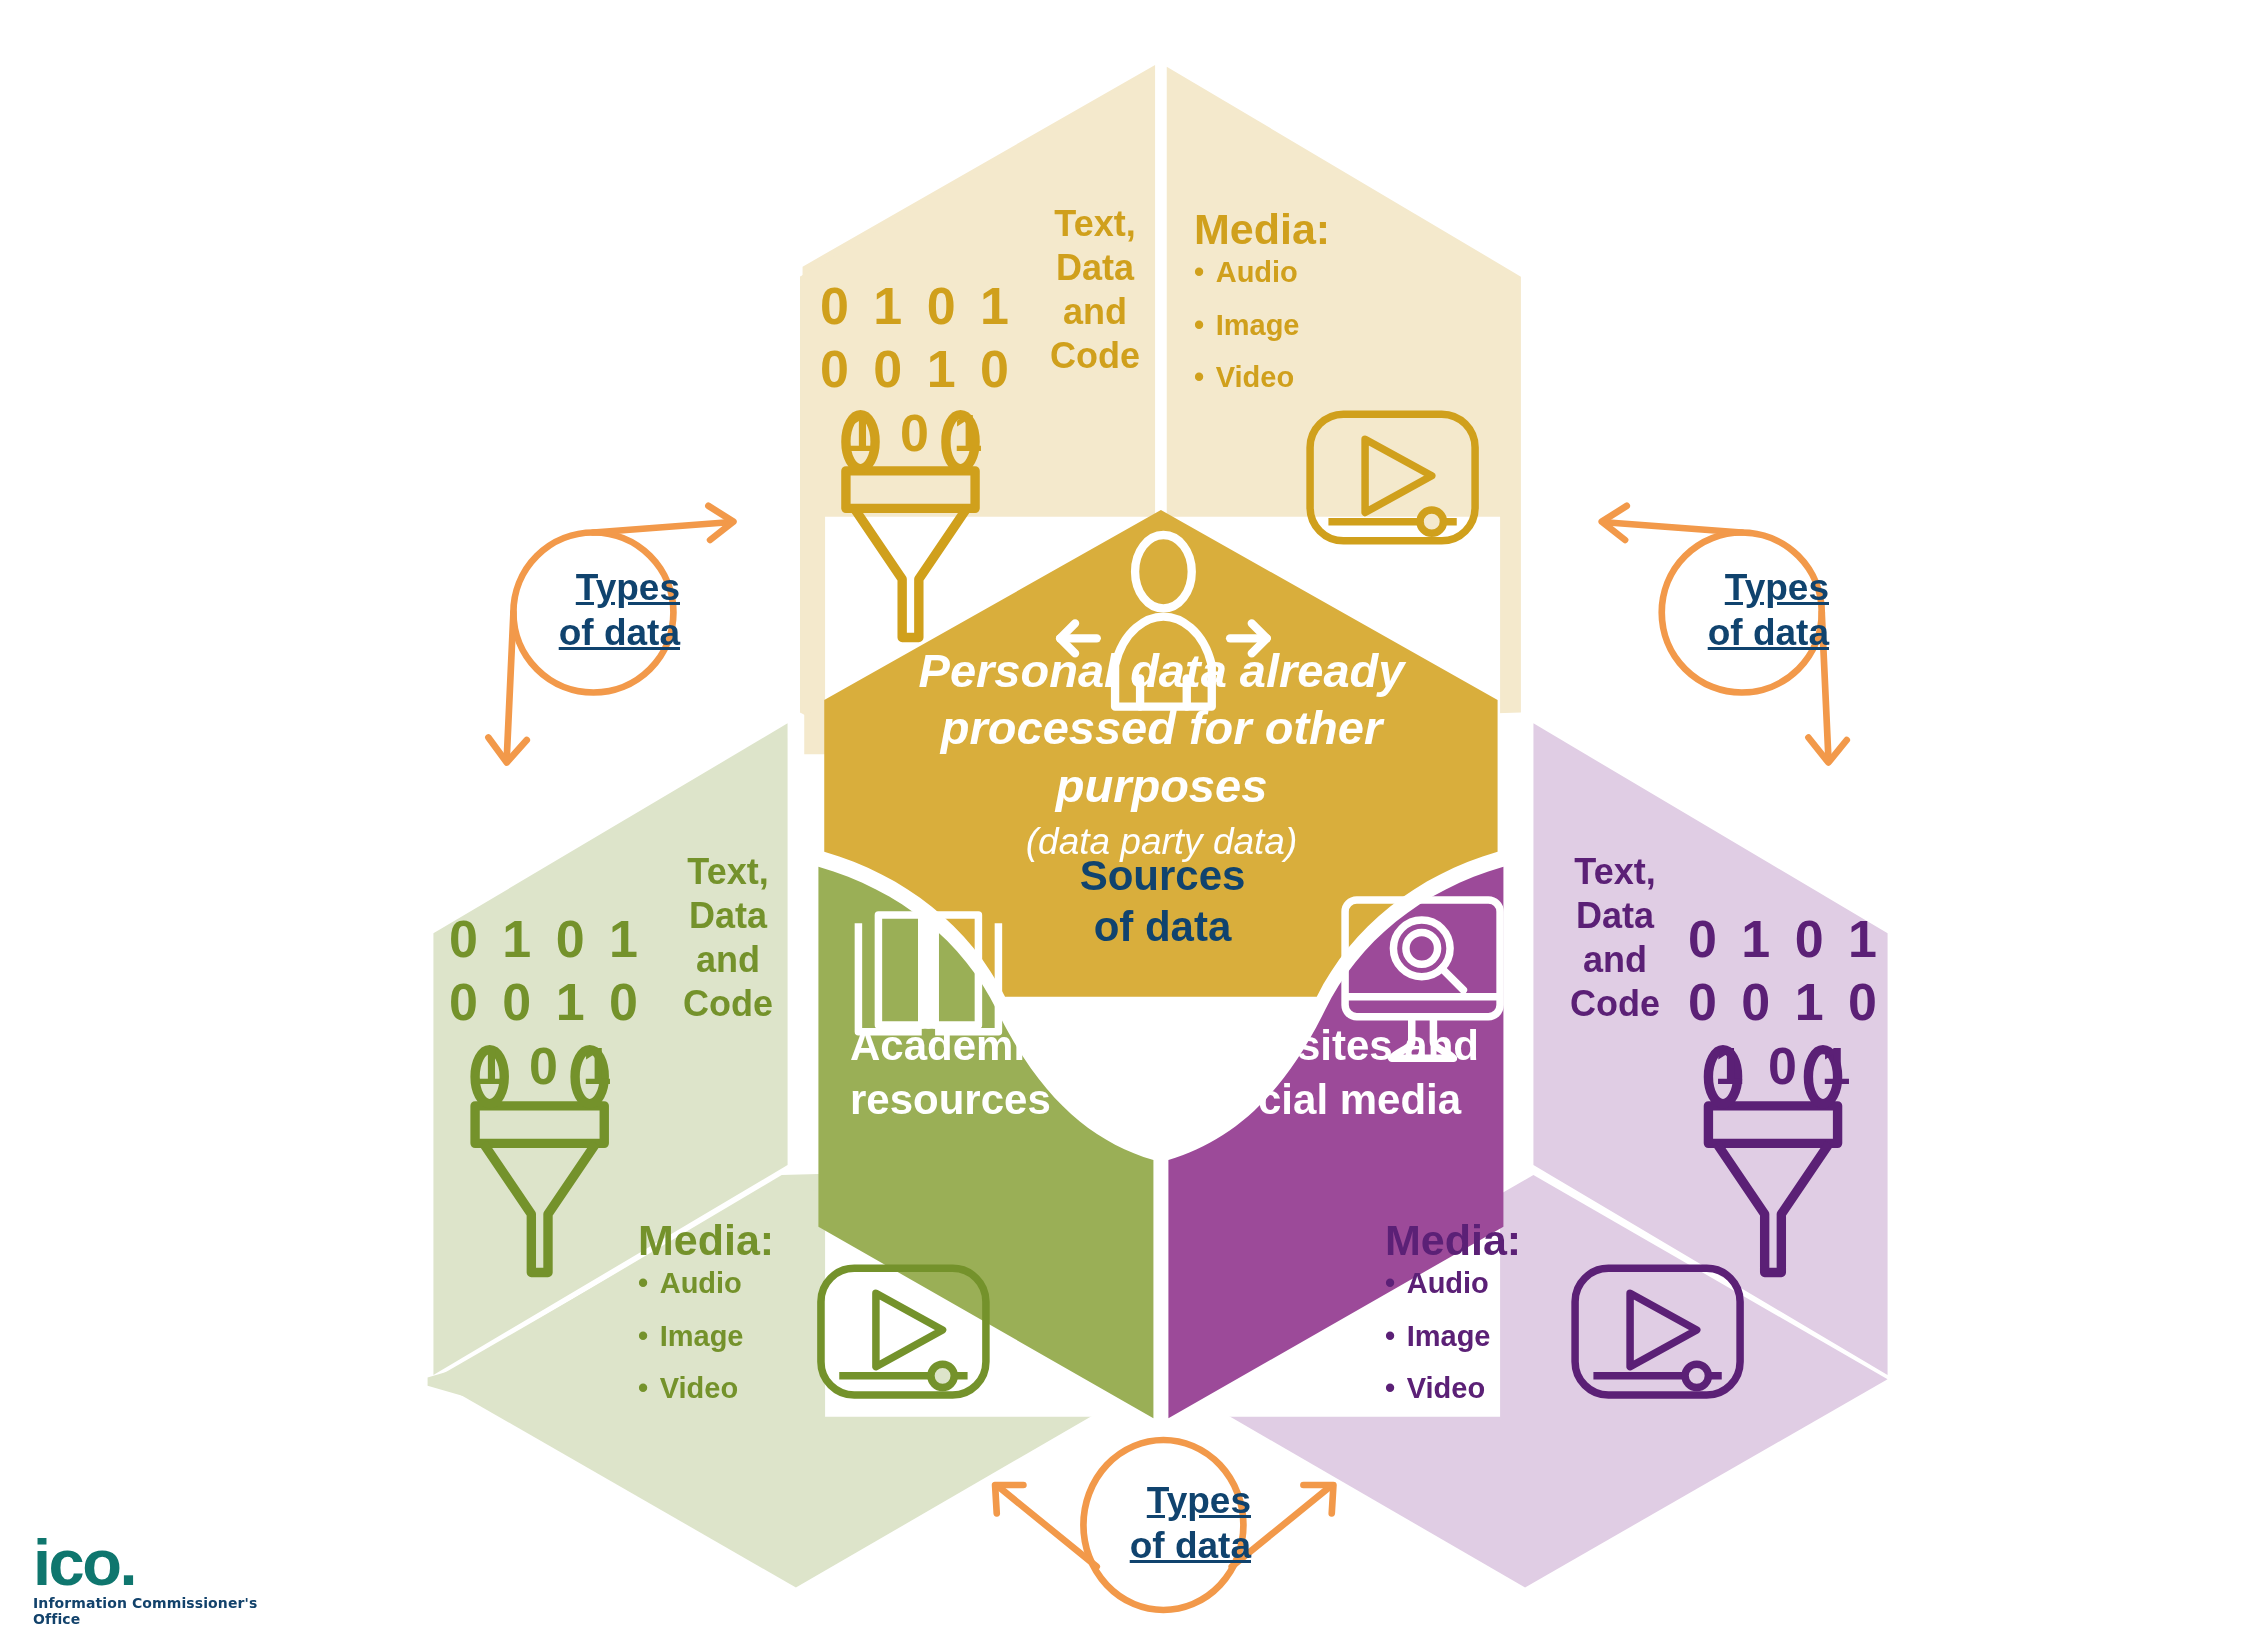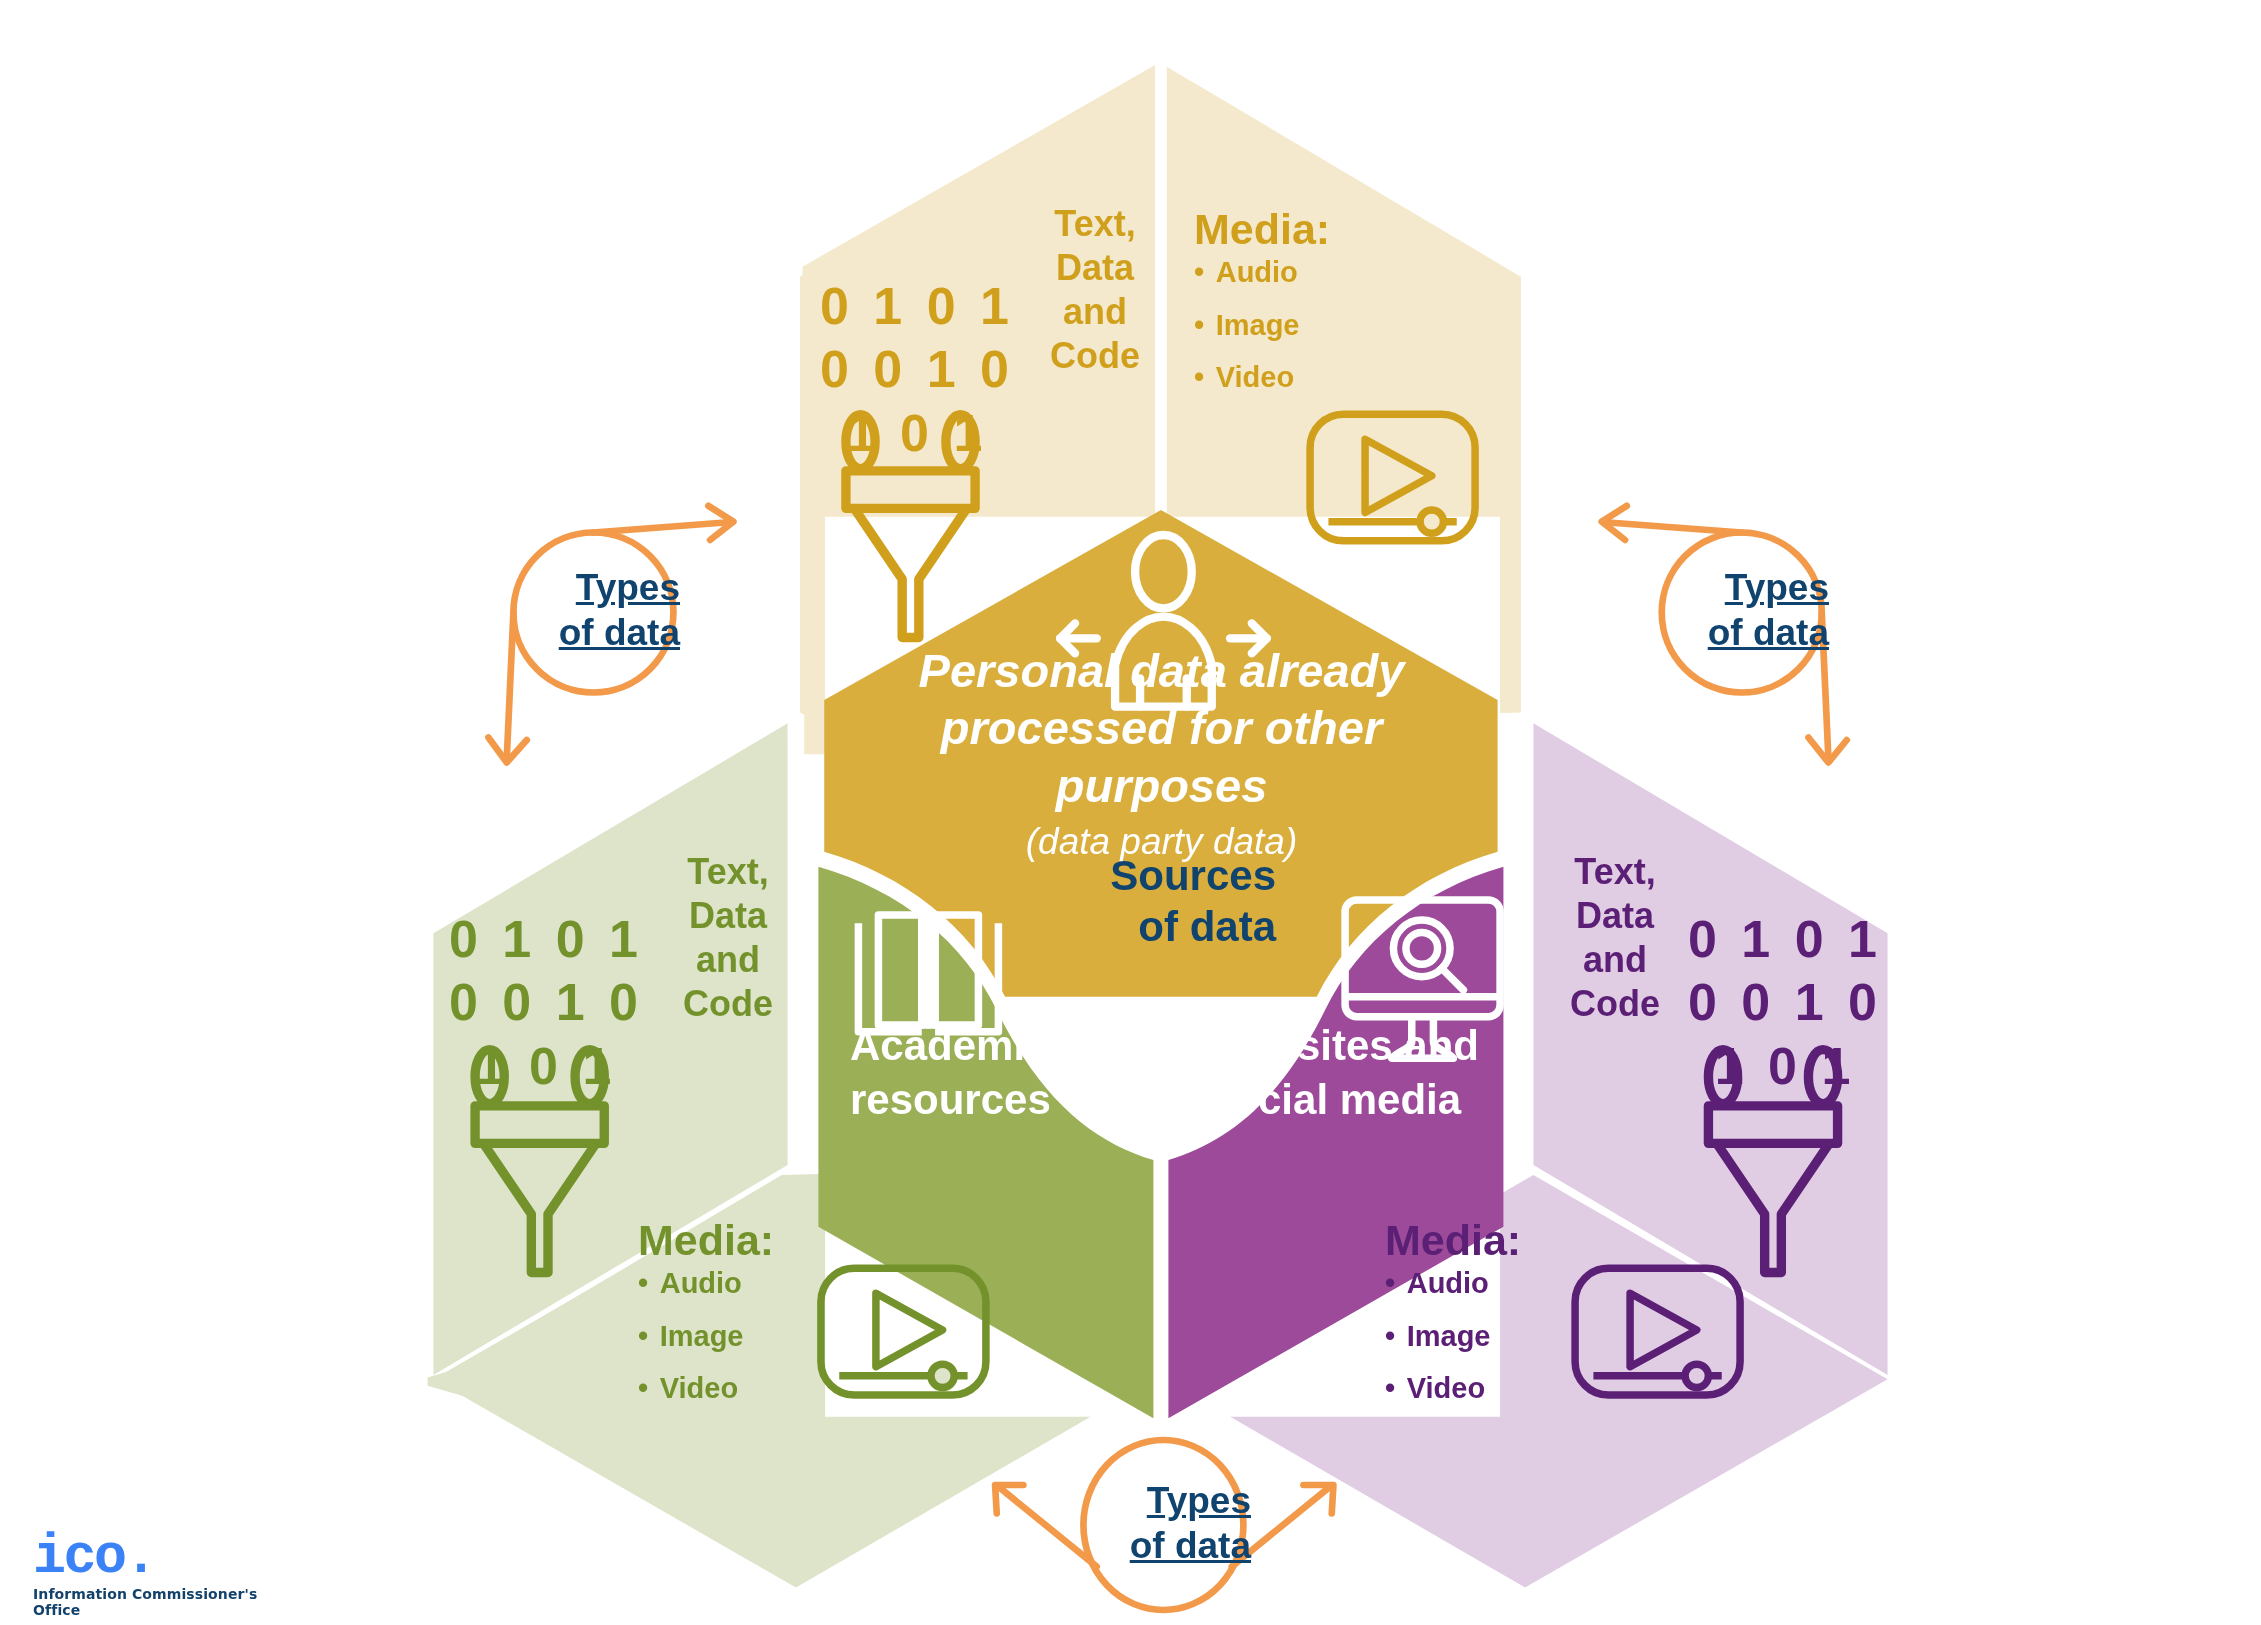--- a/index.html
+++ b/index.html
@@ -24,33 +24,33 @@
   .seg-title{font-size:42px;font-weight:bold;color:#ffffff;text-align:left;line-height:1.28;}
 
   .center-main{
     position:absolute;color:#ffffff;text-align:center;font-weight:bold;
     font-size:47px;line-height:1.22;font-style:italic;
   }
   .center-sub{font-size:37px;font-weight:normal;display:block;margin-top:5px;}
 
   .sources{
     position:absolute;color:#10436E;font-weight:bold;font-size:42px;
-    text-align:right;line-height:1.22;
+    text-align:center;line-height:1.22;
   }
 
   .types{
     position:absolute;color:#10436E;font-weight:bold;font-size:37px;
     text-align:right;line-height:1.22;text-decoration:underline;
   }
 
   
   #ico-logo{position:absolute;left:33px;top:1532px;width:250px;height:80px;}
   #ico-logo .word{
-    font-family:Liberation Mono, monospace;
-    font-weight:bold;font-size:55px;color:#3b82f6;letter-spacing:-2.5px;
+    font-family:Liberation Sans, sans-serif;
+    font-weight:bold;font-size:65px;color:#0f766e;letter-spacing:-2.5px;
     line-height:0.95;
   }
   #ico-logo .sub{
     font-family:"DejaVu Sans", sans-serif;
     font-weight:bold;font-size:14px;color:#12426B;letter-spacing:0.1px;margin-top:1.7px;
   }
 </style>
 </head>
 <body>
 

